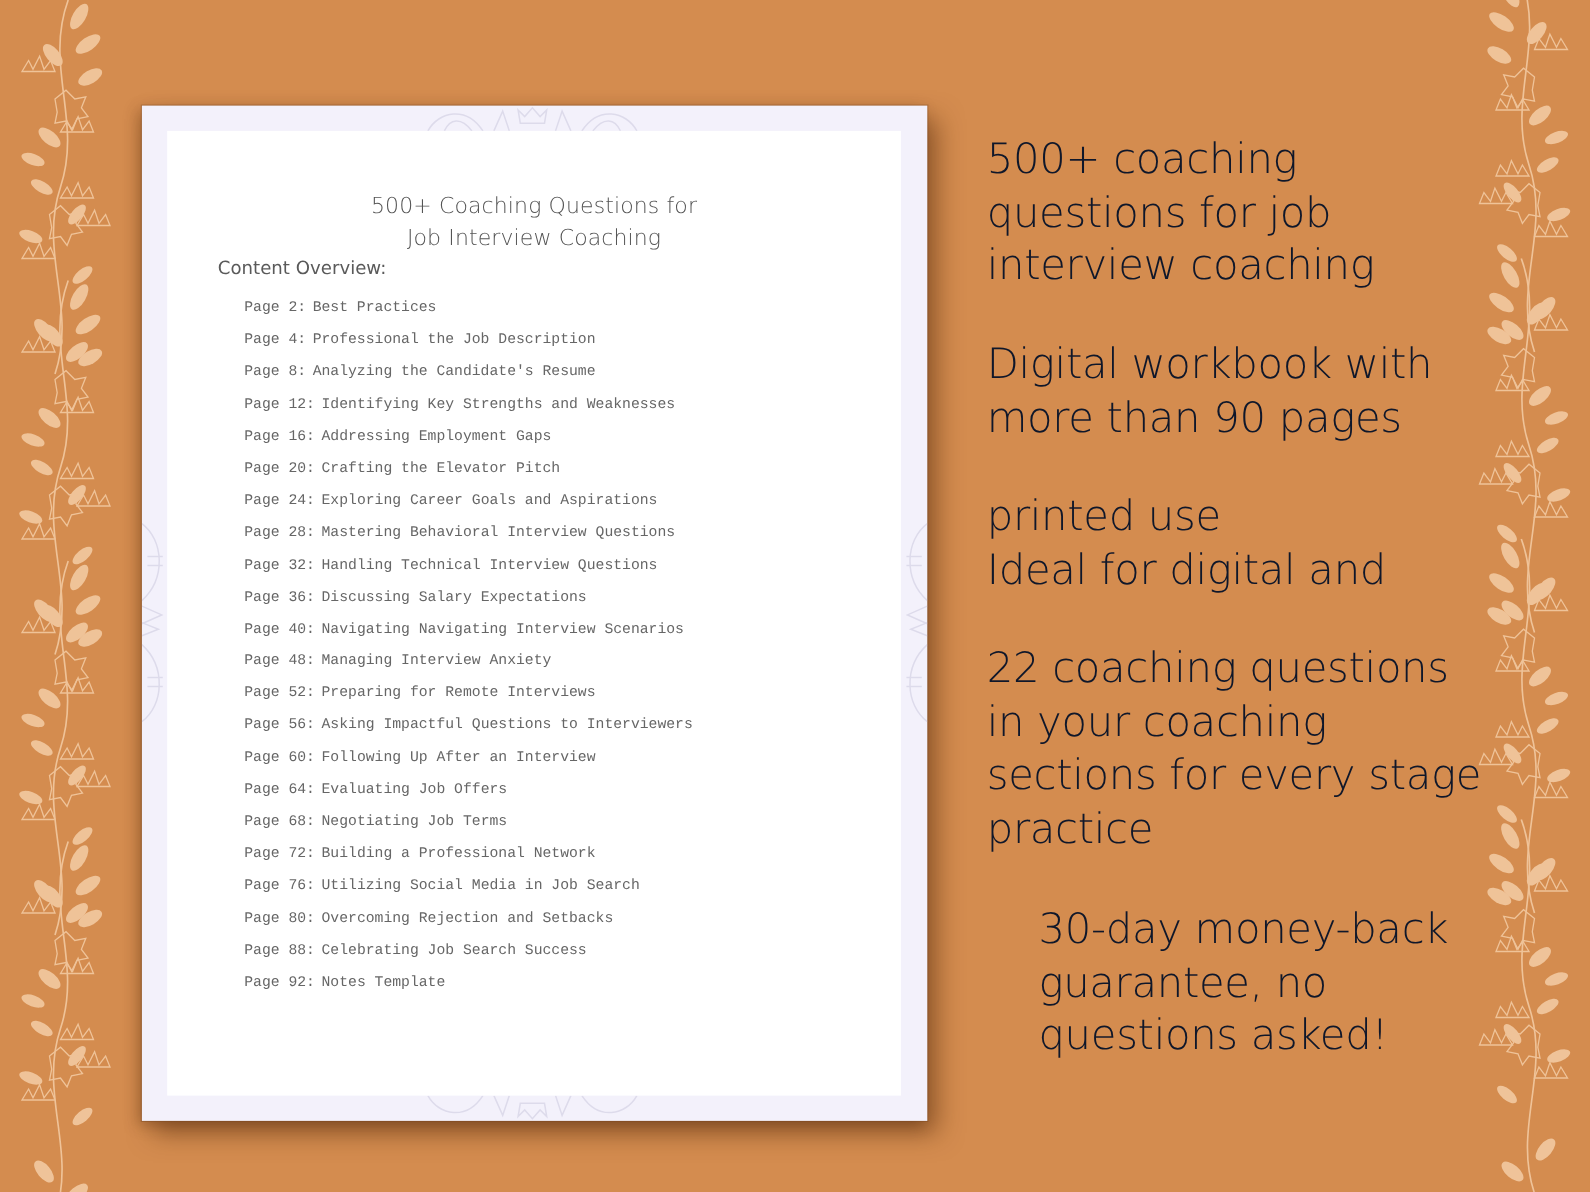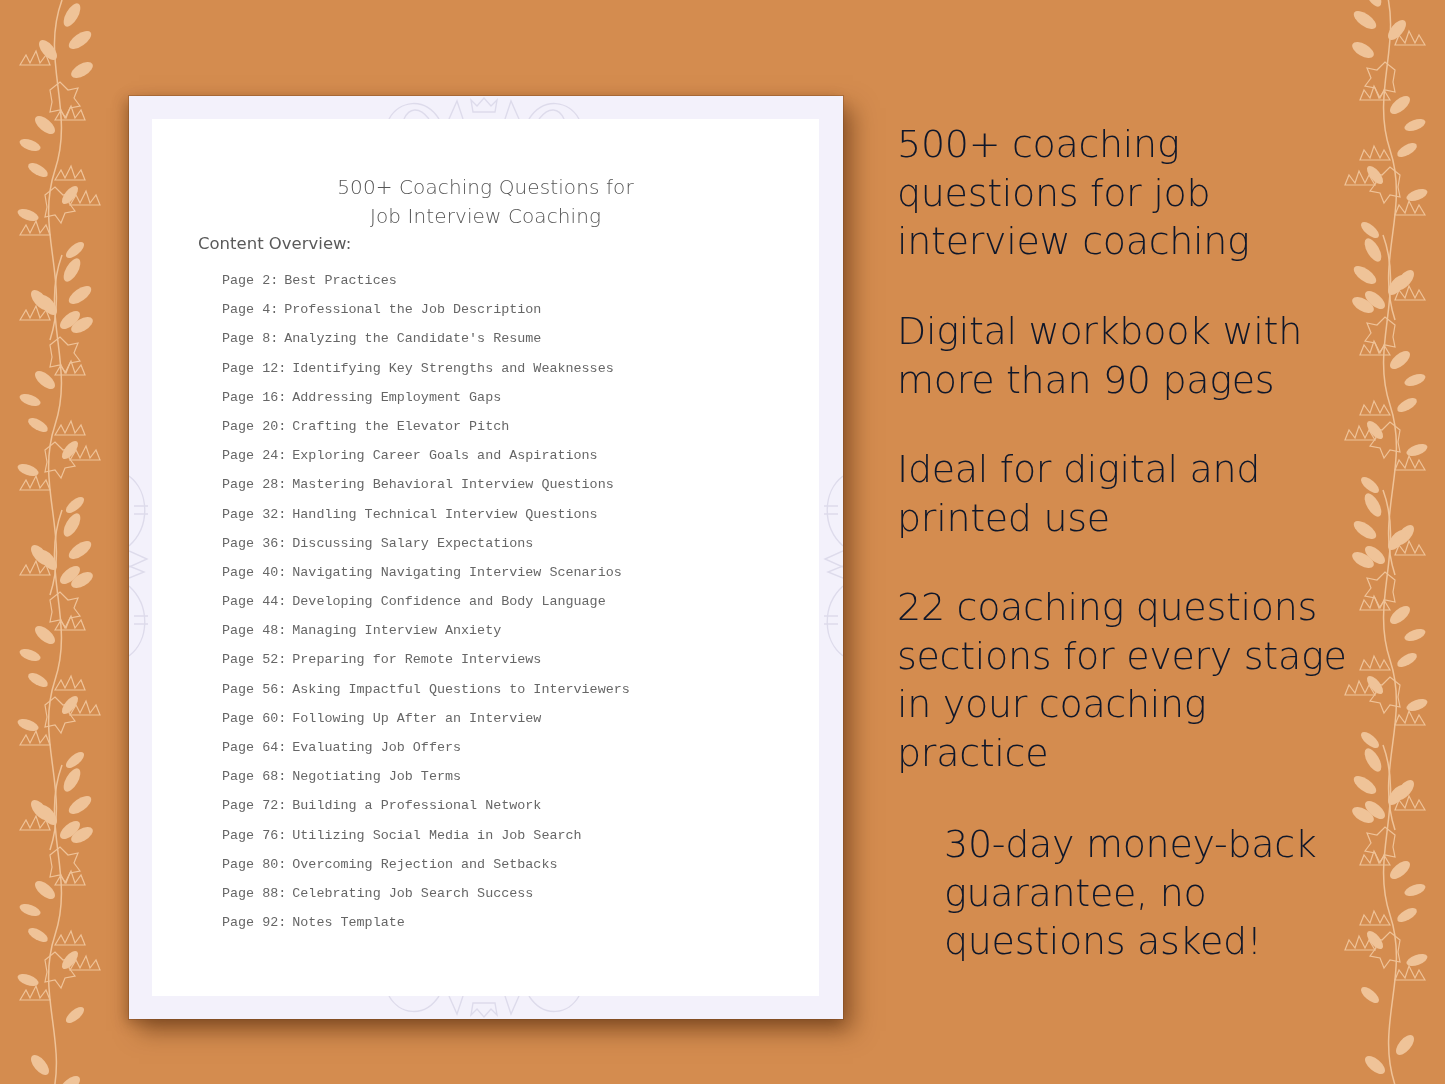--- a/index.html
+++ b/index.html
@@ -145,21 +145,20 @@
       <li><span class="pg">Page  4:</span><span>Professional the Job Description</span></li>
       <li><span class="pg">Page  8:</span><span>Analyzing the Candidate's Resume</span></li>
       <li><span class="pg">Page 12:</span><span>Identifying Key Strengths and Weaknesses</span></li>
       <li><span class="pg">Page 16:</span><span>Addressing Employment Gaps</span></li>
       <li><span class="pg">Page 20:</span><span>Crafting the Elevator Pitch</span></li>
       <li><span class="pg">Page 24:</span><span>Exploring Career Goals and Aspirations</span></li>
       <li><span class="pg">Page 28:</span><span>Mastering Behavioral Interview Questions</span></li>
       <li><span class="pg">Page 32:</span><span>Handling Technical Interview Questions</span></li>
       <li><span class="pg">Page 36:</span><span>Discussing Salary Expectations</span></li>
       <li><span class="pg">Page 40:</span><span>Navigating Navigating Interview Scenarios</span></li>
-      <li><span class="pg">Page 44:</span><span>Developing Confidence and Body Language</span></li>
       <li><span class="pg">Page 48:</span><span>Managing Interview Anxiety</span></li>
       <li><span class="pg">Page 52:</span><span>Preparing for Remote Interviews</span></li>
       <li><span class="pg">Page 56:</span><span>Asking Impactful Questions to Interviewers</span></li>
       <li><span class="pg">Page 60:</span><span>Following Up After an Interview</span></li>
       <li><span class="pg">Page 64:</span><span>Evaluating Job Offers</span></li>
       <li><span class="pg">Page 68:</span><span>Negotiating Job Terms</span></li>
       <li><span class="pg">Page 72:</span><span>Building a Professional Network</span></li>
       <li><span class="pg">Page 76:</span><span>Utilizing Social Media in Job Search</span></li>
       <li><span class="pg">Page 80:</span><span>Overcoming Rejection and Setbacks</span></li>
       <li><span class="pg">Page 88:</span><span>Celebrating Job Search Success</span></li>
@@ -172,27 +171,27 @@
   <div class="feature f1">
     <div>500+ coaching</div>
     <div>questions for job</div>
     <div>interview coaching</div>
   </div>
   <div class="feature f2">
     <div>Digital workbook with</div>
     <div>more than 90 pages</div>
   </div>
   <div class="feature f3">
+    <div>printed use</div>
     <div>Ideal for digital and</div>
-    <div>printed use</div>
   </div>
   <div class="feature f4">
     <div>22 coaching questions</div>
+    <div>in your coaching</div>
     <div>sections for every stage</div>
-    <div>in your coaching</div>
     <div>practice</div>
   </div>
   <div class="feature f5">
     <div>30-day money-back</div>
     <div>guarantee, no</div>
     <div>questions asked!</div>
   </div>
 </div>
 
 </body></html>

